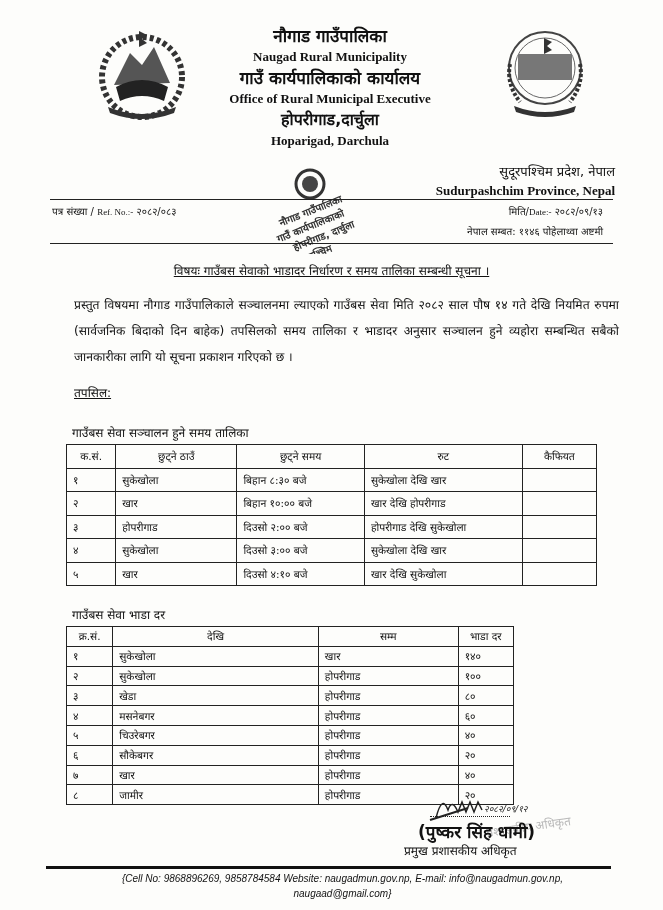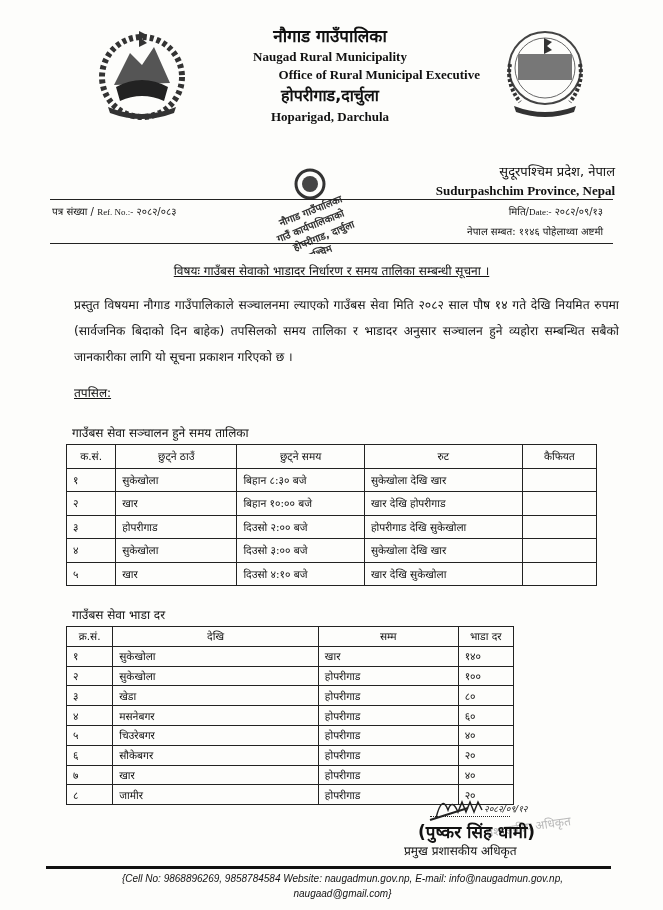--- a/index.html
+++ b/index.html
@@ -6,21 +6,21 @@
   html, body { width: 663px; height: 910px; background: #fdfdfb; overflow: hidden; }
   body { position: relative; font-family: "DejaVu Sans", sans-serif; color: #111; }
 
   .logo-left { position: absolute; left: 92px; top: 25px; width: 100px; height: 100px; }
   .logo-right { position: absolute; left: 500px; top: 24px; width: 90px; height: 98px; }
 
   .header { position: absolute; left: 180px; top: 24px; width: 300px; text-align: center; }
   .h-np1 { font-family: "DejaVu Sans", sans-serif; font-size: 17px; font-weight: bold; line-height: 24px; }
   .h-en1 { font-family: "Liberation Serif", serif; font-size: 13px; font-weight: bold; line-height: 18px; }
   .h-np2 { font-family: "DejaVu Sans", sans-serif; font-size: 17px; font-weight: bold; line-height: 24px; }
-  .h-en2 { font-family: "Liberation Serif", serif; font-size: 13px; font-weight: bold; line-height: 18px; text-align: right; }
+  .h-en2 { font-family: "Liberation Serif", serif; font-size: 13px; font-weight: bold; line-height: 18px; }
   .h-np3 { font-family: "DejaVu Sans", sans-serif; font-size: 16px; font-weight: bold; line-height: 24px; }
   .h-en3 { font-family: "Liberation Serif", serif; font-size: 13px; font-weight: bold; line-height: 18px; }
 
   .province { position: absolute; right: 48px; top: 162px; text-align: right; }
   .prov-np { font-size: 13px; line-height: 20px; }
   .prov-en { font-family: "Liberation Serif", serif; font-size: 13px; font-weight: bold; line-height: 18px; }
 
   .rule { position: absolute; left: 50px; width: 563px; height: 1px; background: #222; }
 
   .ref-left { position: absolute; left: 52px; top: 202px; font-size: 10px; line-height: 20px; }
@@ -64,20 +64,21 @@
     <path d="M22 60 L38 28 L50 40 L62 22 L78 58 Z" fill="#555"></path>
     <path d="M24 62 Q50 48 76 62 L72 76 Q50 66 28 76 Z" fill="#222"></path>
     <path d="M47 6 L47 22 L55 18 L50 14 L55 10 Z" fill="#333"></path>
     <path d="M16 82 Q50 96 84 82 L82 88 Q50 100 18 88 Z" fill="#333"></path>
   </svg>
 </div>
 
 <div class="header">
   <div class="h-np1">नौगाड गाउँपालिका</div>
   <div class="h-en1">Naugad Rural Municipality</div>
+  <div class="h-np2">गाउँ कार्यपालिकाको कार्यालय</div>
   <div class="h-en2">Office of Rural Municipal Executive</div>
   <div class="h-np3">होपरीगाड,दार्चुला</div>
   <div class="h-en3">Hoparigad, Darchula</div>
 </div>
 
 <div class="logo-right">
   <svg viewBox="0 0 90 98" width="90" height="98">
     <circle cx="45" cy="44" r="36" fill="none" stroke="#444" stroke-width="2"></circle>
     <circle cx="45" cy="44" r="30" fill="none" stroke="#666" stroke-width="1"></circle>
     <rect x="18" y="30" width="54" height="26" fill="#777"></rect>

